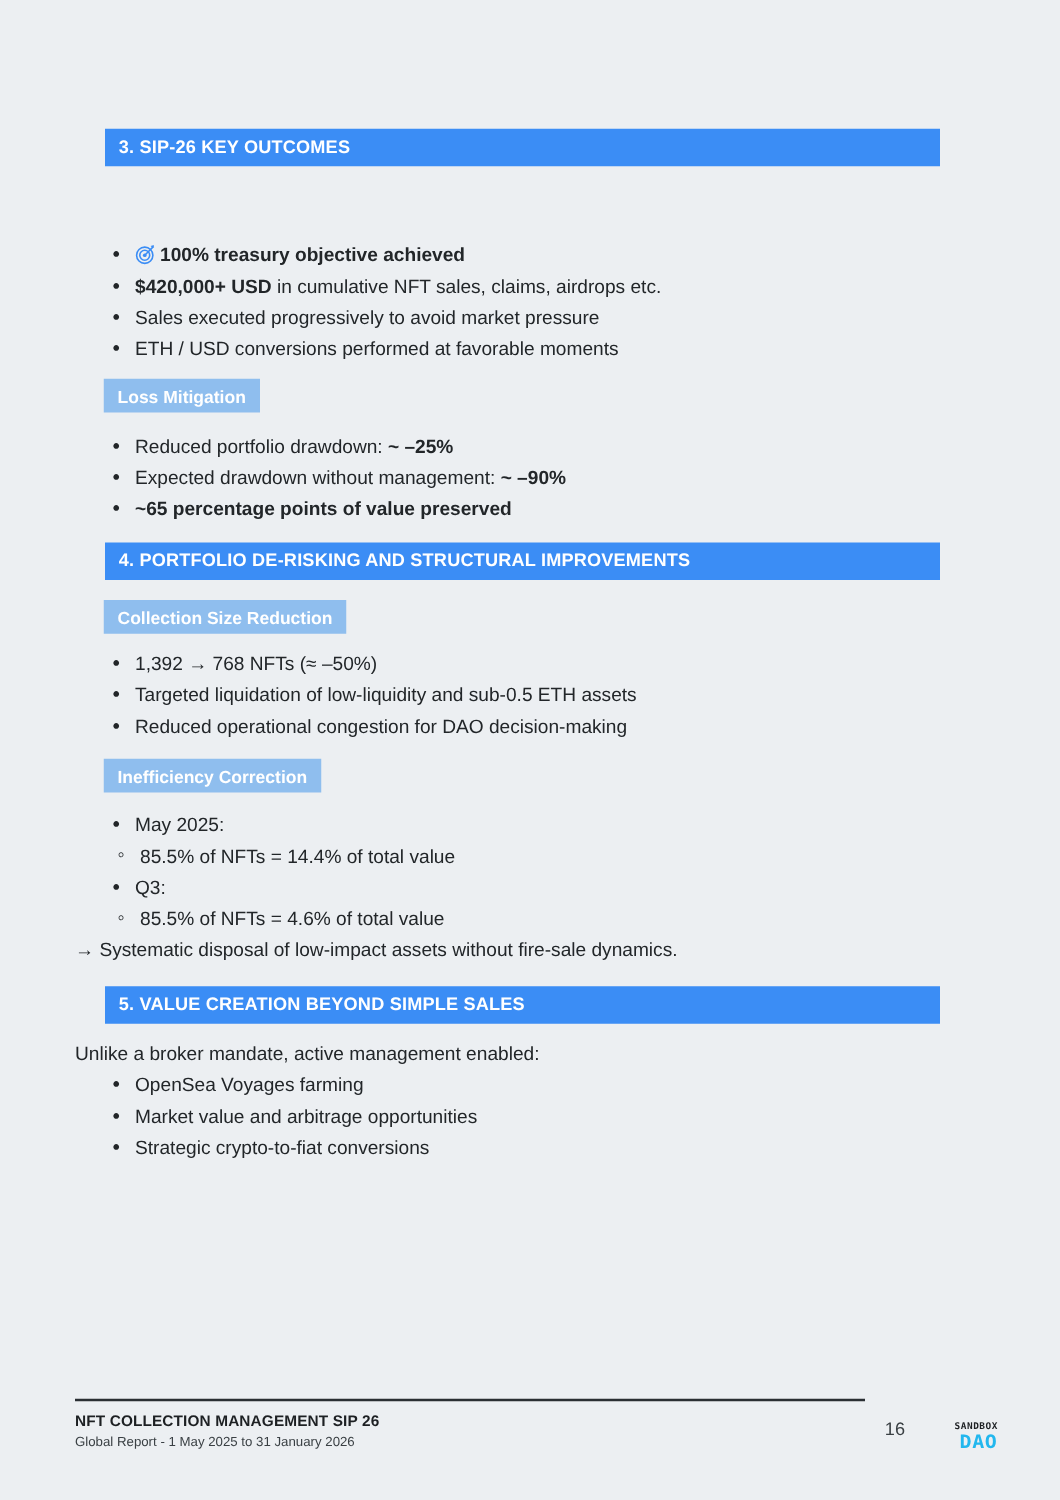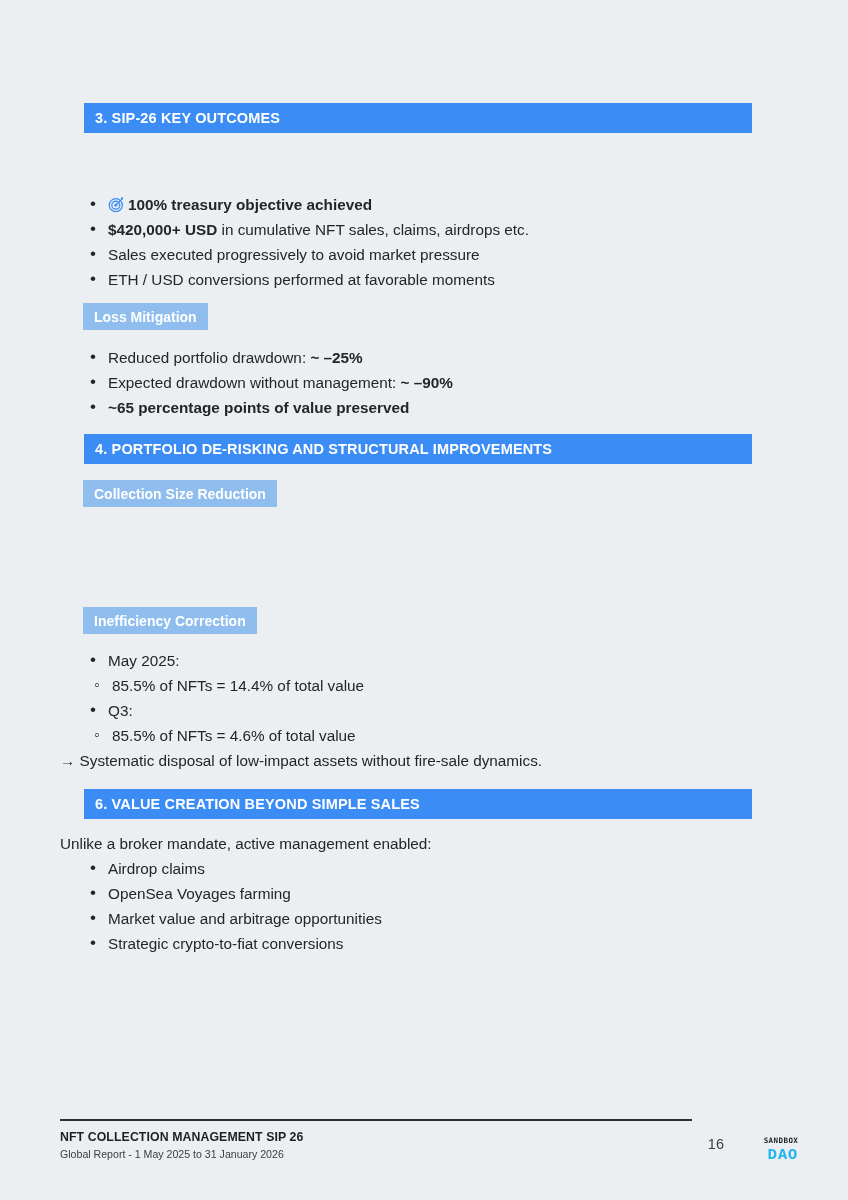--- a/index.html
+++ b/index.html
@@ -246,20 +246,33 @@
   </div>
 
   <div class="section-bar" style="top:434px;">
     <span class="section-title">4. PORTFOLIO DE-RISKING AND STRUCTURAL IMPROVEMENTS</span>
   </div>
 
   <div class="subhead" style="left:83px; top:480px;">
     <span class="subhead-label">Collection Size Reduction</span>
   </div>
 
+  <div class="blk" style="top:519px;">
+    <ul class="bullets">
+      <li>
+        <span>1,392 → 768 NFTs (≈ –50%)</span>
+      </li>
+      <li>
+        <span>Targeted liquidation of low-liquidity and sub-0.5 ETH assets</span>
+      </li>
+      <li>
+        <span>Reduced operational congestion for DAO decision-making</span>
+      </li>
+    </ul>
+  </div>
 
   <div class="subhead" style="left:83px; top:607px;">
     <span class="subhead-label">Inefficiency Correction</span>
   </div>
 
   <div class="blk" style="top:648px;">
     <ul class="bullets">
       <li>
         <span>May 2025:</span>
       </li>
@@ -276,29 +289,26 @@
     </ul>
     <ul class="subbullets">
       <li>
         <span>85.5% of NFTs = 4.6% of total value</span>
       </li>
     </ul>
     <div class="arrow-line">→ Systematic disposal of low-impact assets without fire-sale dynamics.</div>
   </div>
 
   <div class="section-bar" style="top:789px;">
-    <span class="section-title">6. VALUE CREATION BEYOND SIMPLE SALES</span>
+    <span class="section-title">5. VALUE CREATION BEYOND SIMPLE SALES</span>
   </div>
 
   <div class="blk" style="top:831px;">
     <div class="plain-line">Unlike a broker mandate, active management enabled:</div>
     <ul class="bullets">
-      <li>
-        <span>Airdrop claims</span>
-      </li>
       <li>
         <span>OpenSea Voyages farming</span>
       </li>
       <li>
         <span>Market value and arbitrage opportunities</span>
       </li>
       <li>
         <span>Strategic crypto-to-fiat conversions</span>
       </li>
     </ul>

